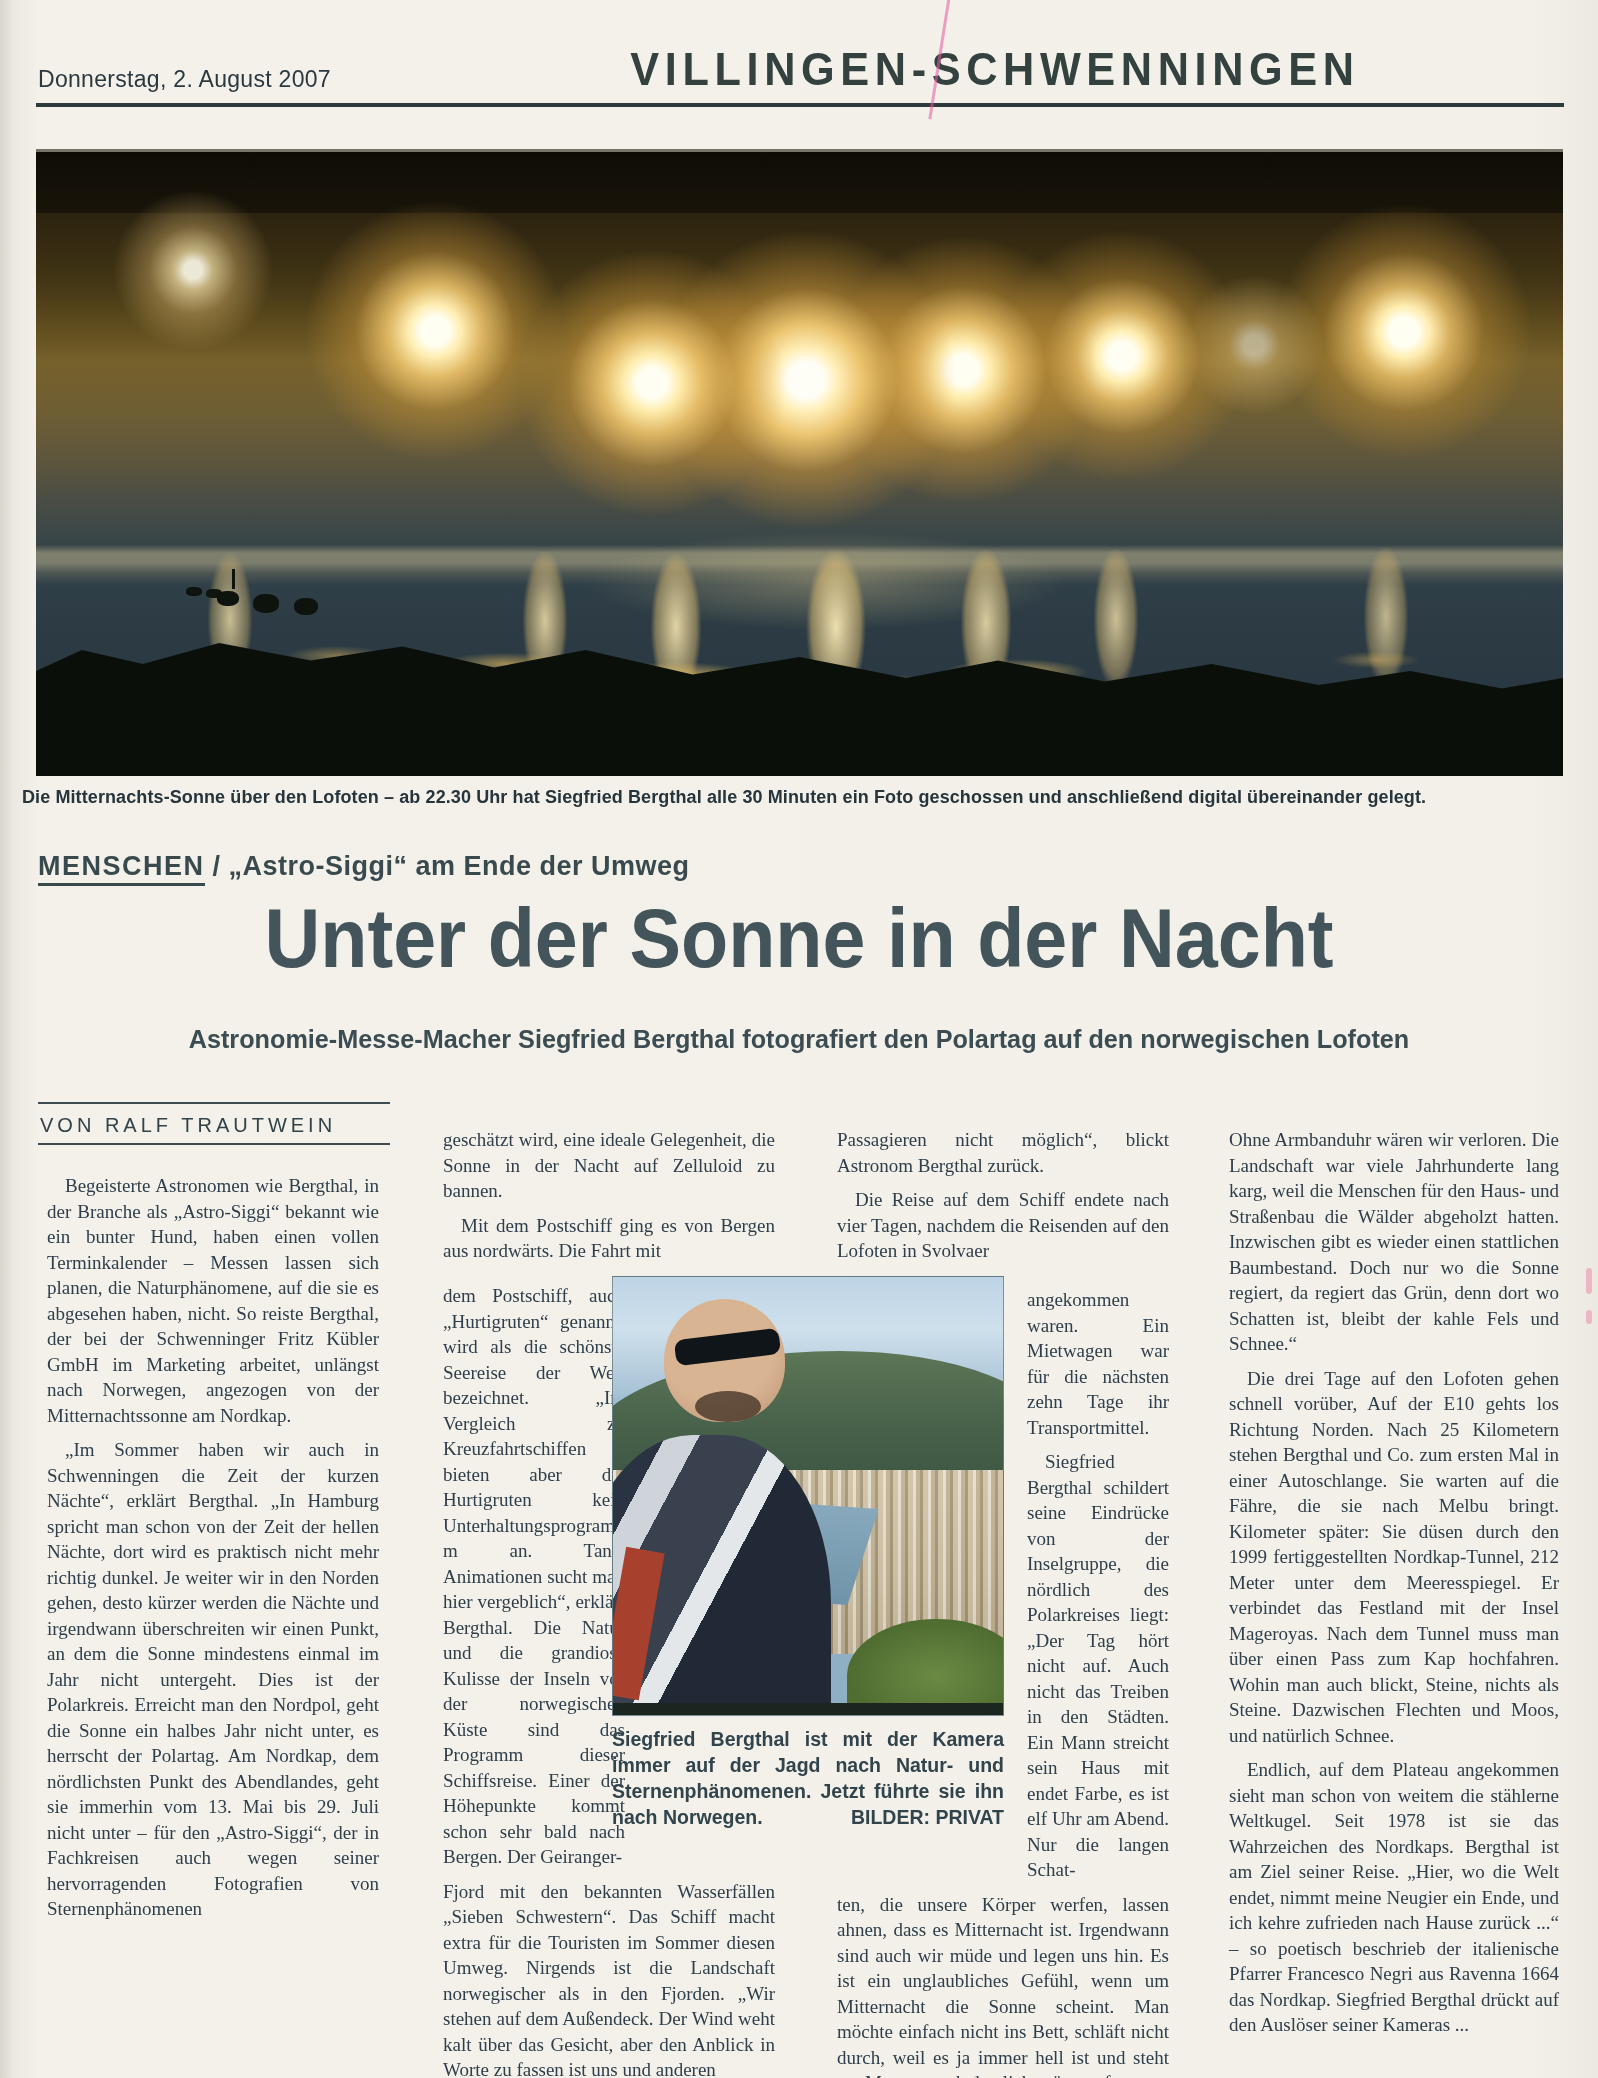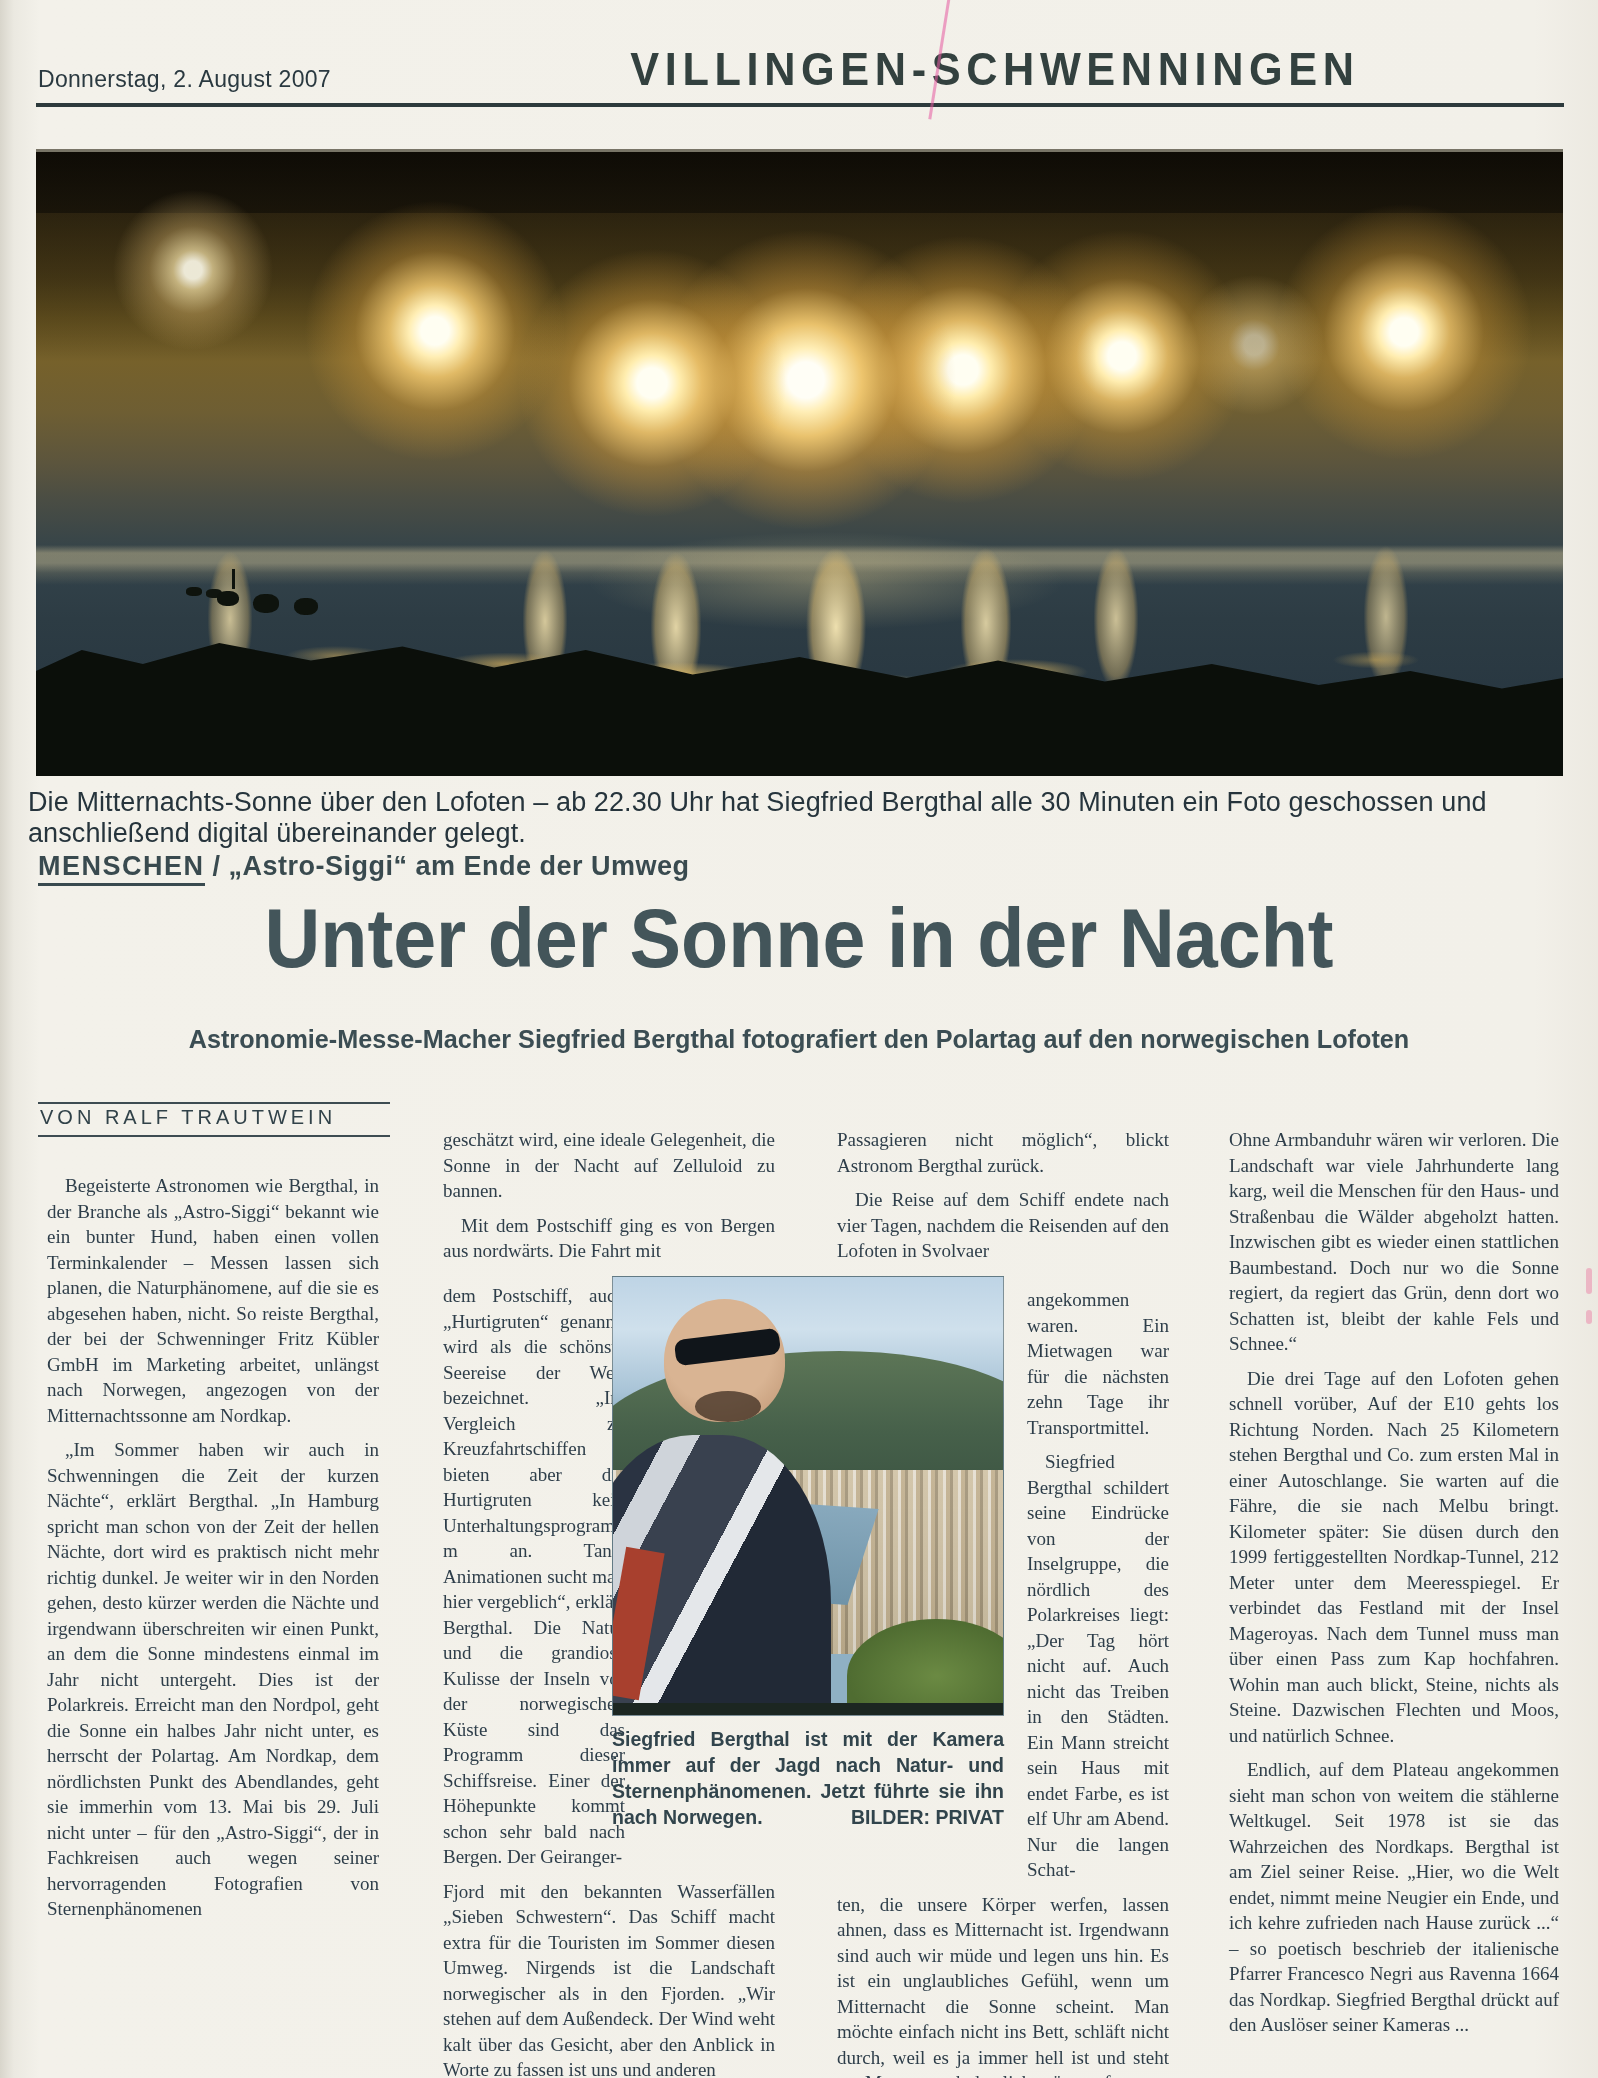--- a/index.html
+++ b/index.html
@@ -51,32 +51,32 @@
   .glints{position:absolute;left:0;bottom:6px;width:100%;height:150px;
     background:
       radial-gradient(ellipse 120px 22px at 640px 58px, rgba(226,188,100,.95), transparent 72%),
       radial-gradient(ellipse 150px 26px at 820px 72px, rgba(232,196,108,.95), transparent 72%),
       radial-gradient(ellipse 100px 18px at 980px 52px, rgba(220,182,96,.85), transparent 72%),
       radial-gradient(ellipse 90px 16px at 470px 44px, rgba(214,176,92,.7), transparent 72%),
       radial-gradient(ellipse 70px 14px at 300px 36px, rgba(205,170,90,.55), transparent 72%),
       radial-gradient(ellipse 60px 12px at 1340px 40px, rgba(205,170,90,.5), transparent 72%);}
   .foreground-rocks{position:absolute;left:0;bottom:0;width:100%;height:175px;background:#0b0f0a;
       clip-path:polygon(0 40%,3% 28%,7% 36%,12% 24%,18% 34%,24% 26%,30% 38%,36% 28%,43% 42%,50% 32%,57% 44%,63% 34%,70% 46%,77% 36%,84% 48%,90% 40%,96% 50%,100% 44%,100% 100%,0 100%);}
-  .lead-caption{position:absolute;left:28px;top:787px;width:1524px;font-size:27px;font-weight:400;
+  .lead-caption{position:absolute;left:22px;top:787px;width:1524px;font-size:18px;font-weight:700;
       color:#26343c;letter-spacing:.1px;}
   
   .kicker{position:absolute;left:38px;top:851px;font-size:27px;font-weight:700;color:#394a4f;letter-spacing:.5px;}
   .kicker .u{border-bottom:3px solid #394a4f;padding-bottom:2px;letter-spacing:1.5px;}
   .headline{position:absolute;left:0;top:894px;width:1598px;text-align:center;font-size:84px;line-height:1.05;
       font-weight:700;color:#43555a;transform:scaleX(.92);transform-origin:50% 0;letter-spacing:0;}
   .subhead{position:absolute;left:0;top:1024px;width:1598px;text-align:center;font-size:26px;font-weight:700;
       color:#3b4d53;transform:scaleX(.97);transform-origin:50% 0;}
   
   .byline{position:absolute;left:38px;top:1102px;width:348px;border-top:2px solid #3e4c52;border-bottom:2px solid #3e4c52;
-      padding:2px 2px 6px 2px;font-size:20px;letter-spacing:4px;color:#314249;}
+      padding:10px 2px 6px 2px;font-size:20px;letter-spacing:4px;color:#314249;}
   
   .col{position:absolute;font-family:"Liberation Serif",serif;font-size:19px;line-height:25.5px;color:#2e3e4a;
       text-align:justify;hyphens:auto;overflow-wrap:break-word;}
   .col p{margin:9px;}
   .col p.indent{text-indent:18px;}
   .lead-loc{font-family:"Liberation Sans",sans-serif;font-weight:700;font-size:19px;letter-spacing:.2px;color:#22323c;}
   .lead-sq{font-size:15px;position:relative;top:-1px;color:#22323c;}
   #col1{left:38px;top:1164px;width:350px;}
   #col2{left:434px;top:1118px;width:350px;}
   #col3{left:828px;top:1118px;width:350px;}

